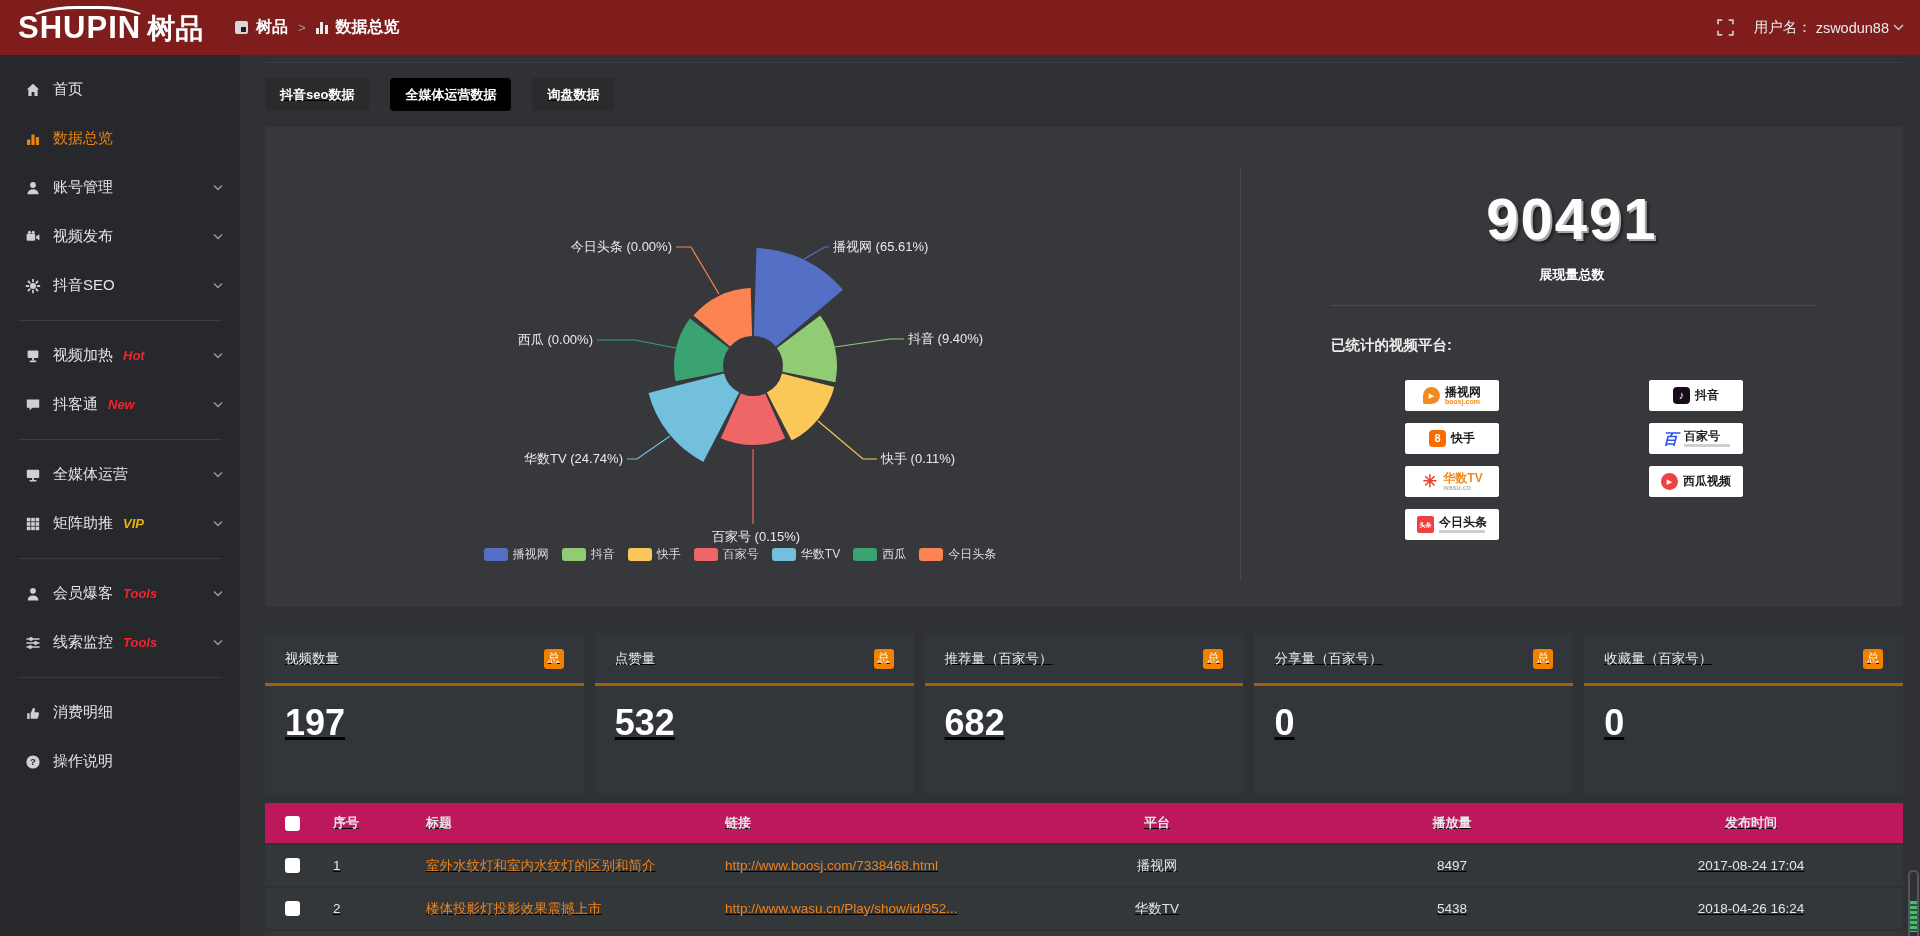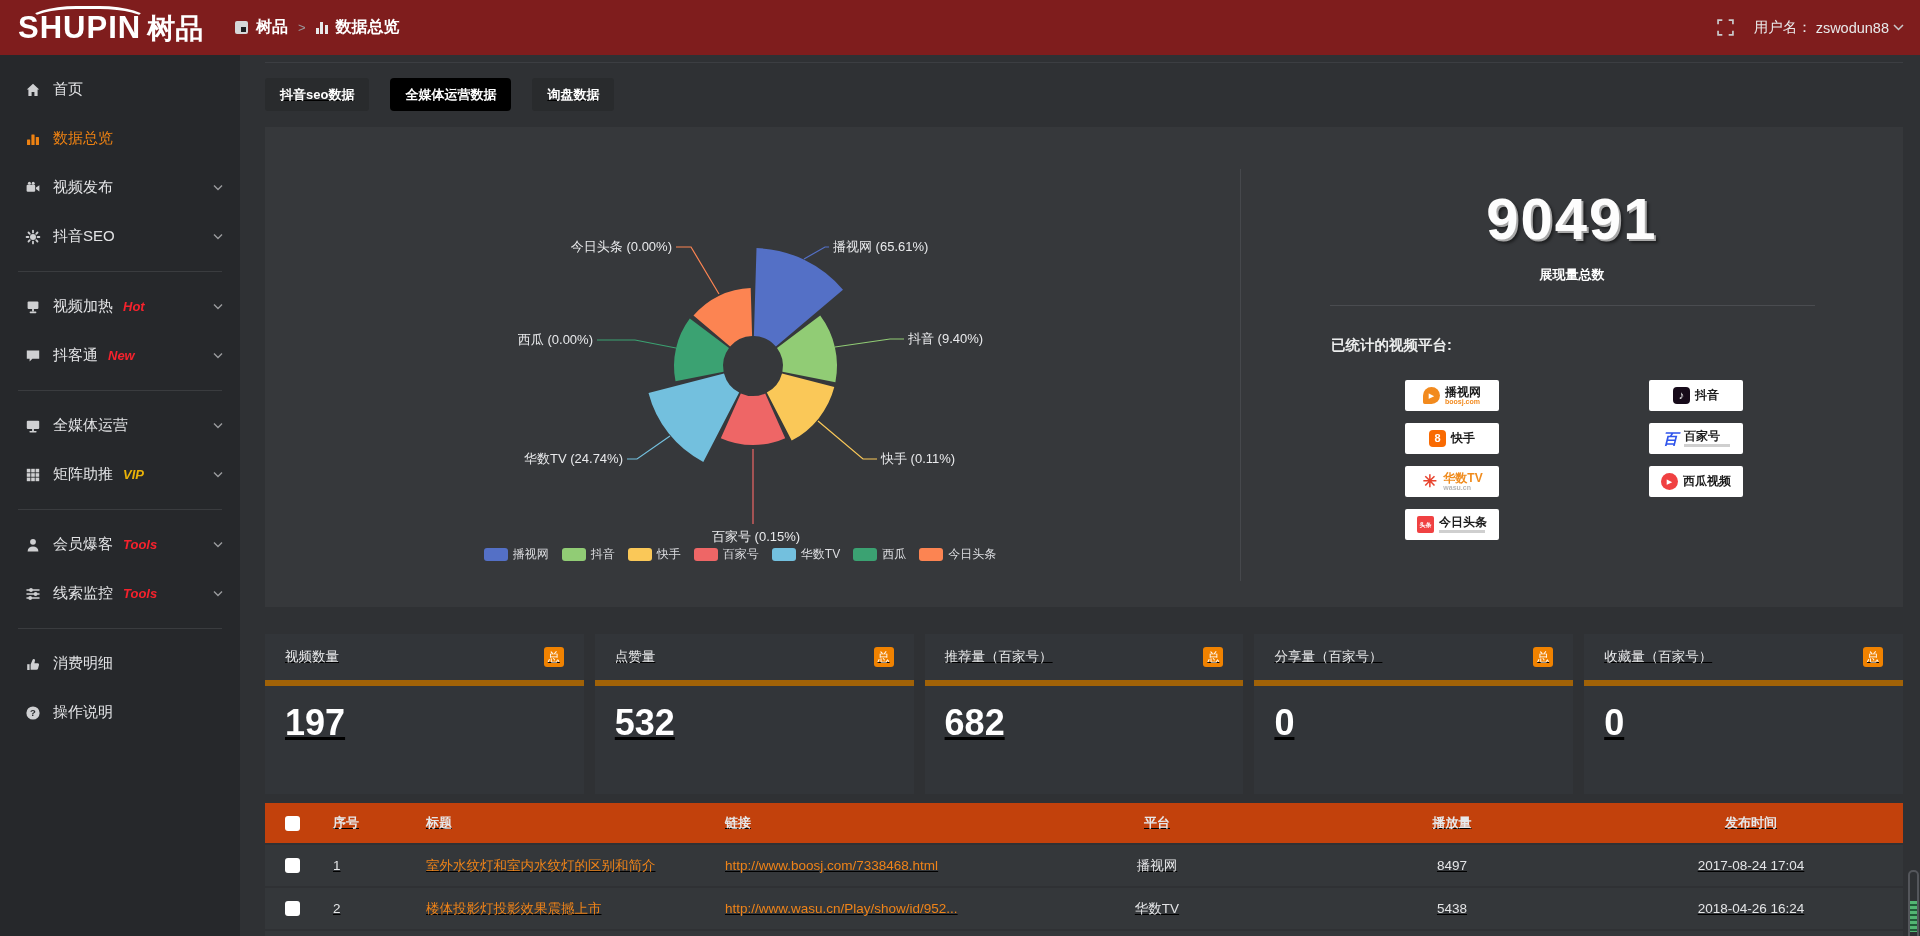--- a/index.html
+++ b/index.html
@@ -78,30 +78,30 @@
   .bt { font-weight:bold; color:#1c1c1c; font-size:12px; white-space:nowrap; }
   .pbadge.wasu .bt { color:#f08c1e; }
   .bs { font-size:7px; font-weight:bold; color:#f28a1e; white-space:nowrap; }
   .bs.gray { color:#b5b5b5; } 
   .subline { width:46px; height:3px; background:#cfcfcf; margin-top:2px; }
 
   
   .cards { margin-top:27px; display:grid; grid-template-columns:repeat(5,1fr); gap:11px; height:160px; }
   .card { background:#323539; }
   .card-hd { height:52px; display:flex; align-items:center; justify-content:space-between;
-             padding:0 20px; border-bottom:6px solid #a16207; }
+             padding:0 20px; border-bottom:3px solid #a16207; }
   .card-label { font-size:13.5px; color:#e9eaeb; }
   .card-badge { min-width:20px; height:20px; padding:0 4px; background:#f08200; color:#fff; font-size:12px;
                 border-radius:3px; display:flex; align-items:center; justify-content:center; }
   .card-val { padding:16px 20px 0; font-size:36px; font-weight:bold; color:#fff; }
 
   
   .table { margin-top:9px; }
   .t-row { display:grid; grid-template-columns:54px 98px 294px 298px 296px 294px 304px; align-items:center; }
-  .t-head { height:40px; background:#c2410c; color:#e6e7e9; font-size:13px; font-weight:bold; }
+  .t-head { height:40px; background:#be185d; color:#e6e7e9; font-size:13px; font-weight:bold; }
   .t-body { height:41px; background:#34373a; margin-top:2px; color:#e4e5e7; font-size:13.5px; }
   .cell-l { padding-left:14px; text-align:left; }
   .cell-title { padding-left:9px; }
   .cell-c { text-align:center; }
   .cell-link, .cell-title { color:#ef8318; white-space:nowrap; overflow:hidden; text-overflow:ellipsis;
                             padding-right:10px; cursor:pointer; }
   .cb-cell { display:flex; justify-content:center; }
   .checkbox { width:15px; height:15px; background:#fff; border-radius:3px; cursor:pointer; }
 
   
@@ -156,20 +156,30 @@
     <div class="sb-item active">
       <svg class="sb-icon" viewBox="0 0 16 16" fill="currentColor">
         <rect x="2" y="8.5" width="3.2" height="5.5" rx=".5"></rect>
         <rect x="6.4" y="3.5" width="3.2" height="10.5" rx=".5"></rect>
         <rect x="10.8" y="6" width="3.2" height="8" rx=".5"></rect>
       </svg>
       <span class="sb-label">数据总览</span>
     </div>
     <div class="sb-item">
       <svg class="sb-icon" viewBox="0 0 16 16" fill="currentColor">
+        <circle cx="8" cy="5" r="2.9"></circle>
+        <path d="M2.4 14.2a5.6 5 0 0 1 11.2 0Z"></path>
+      </svg>
+      <span class="sb-label">账号管理</span>
+      <svg class="sb-chevron" viewBox="0 0 10 7">
+        <polyline points="1,1 5,5 9,1" fill="none" stroke="#9a9b9e" stroke-width="1.4"></polyline>
+      </svg>
+    </div>
+    <div class="sb-item">
+      <svg class="sb-icon" viewBox="0 0 16 16" fill="currentColor">
         <rect x="1.6" y="4.8" width="8.6" height="7" rx="1.2"></rect>
         <path d="M11 7.6 14.4 5.2v6.2L11 9Z"></path>
         <circle cx="4.4" cy="3.2" r="1.5"></circle>
         <circle cx="8.2" cy="3.2" r="1.5"></circle>
       </svg>
       <span class="sb-label">视频发布</span>
       <svg class="sb-chevron" viewBox="0 0 10 7">
         <polyline points="1,1 5,5 9,1" fill="none" stroke="#9a9b9e" stroke-width="1.4"></polyline>
       </svg>
     </div>

